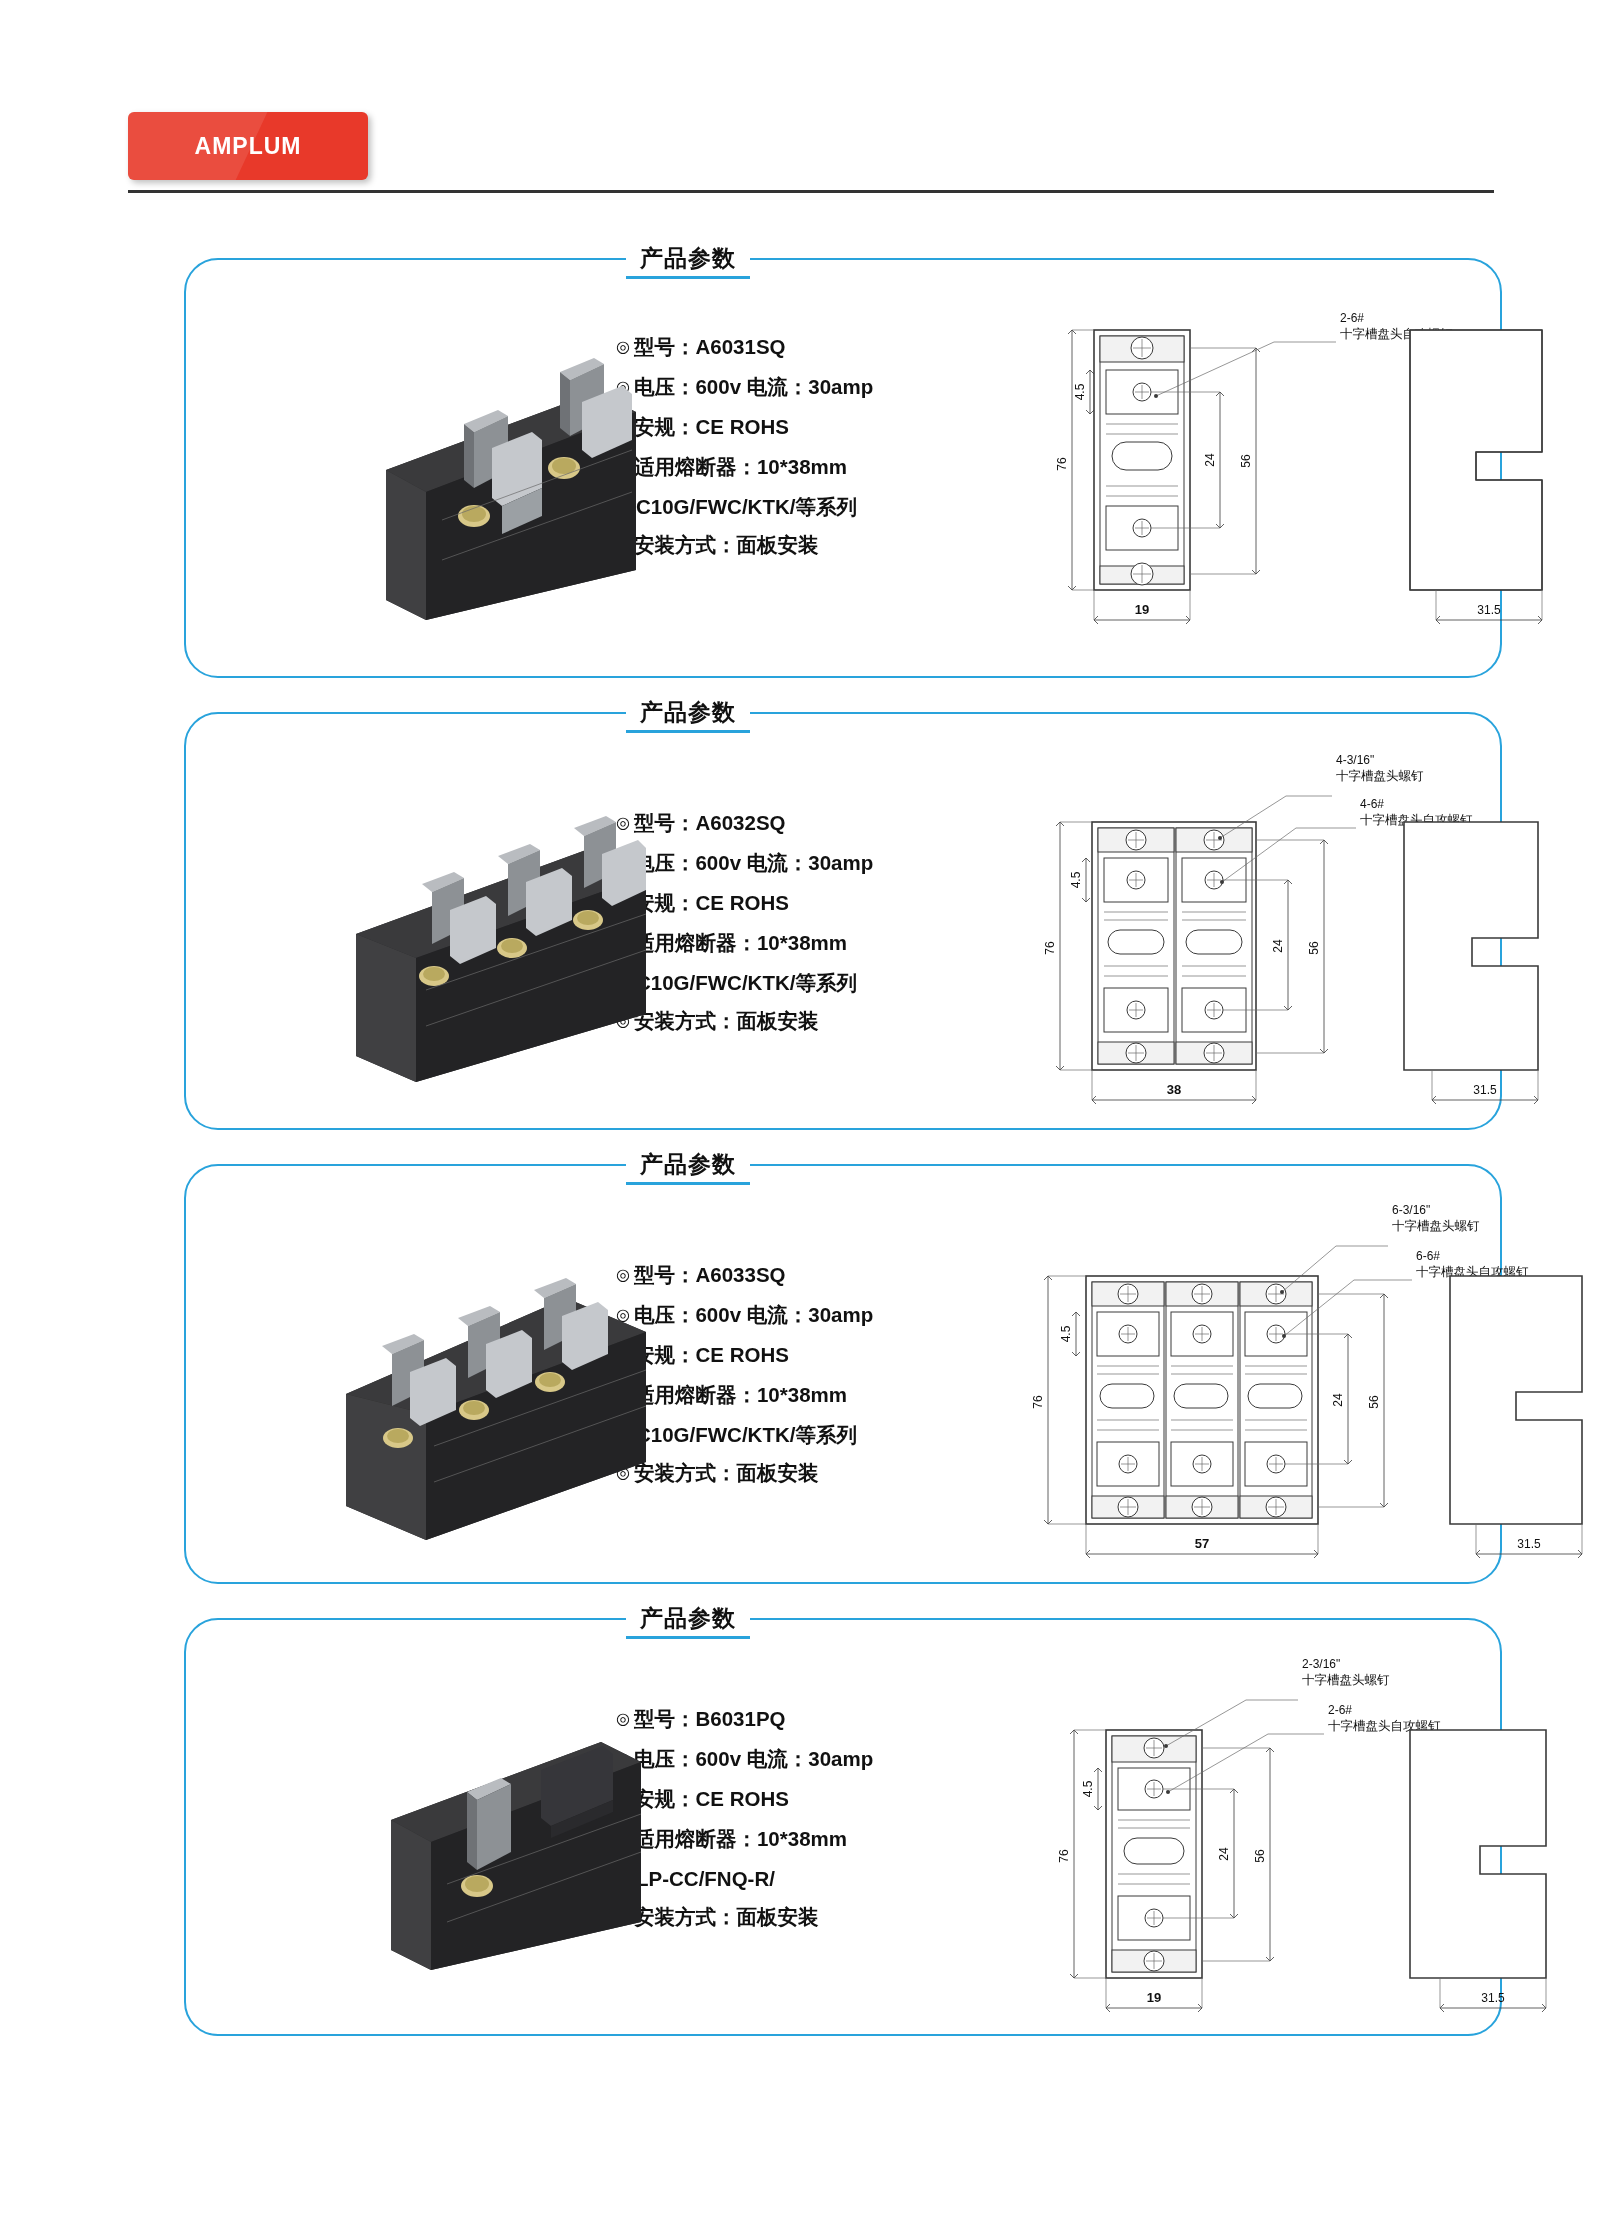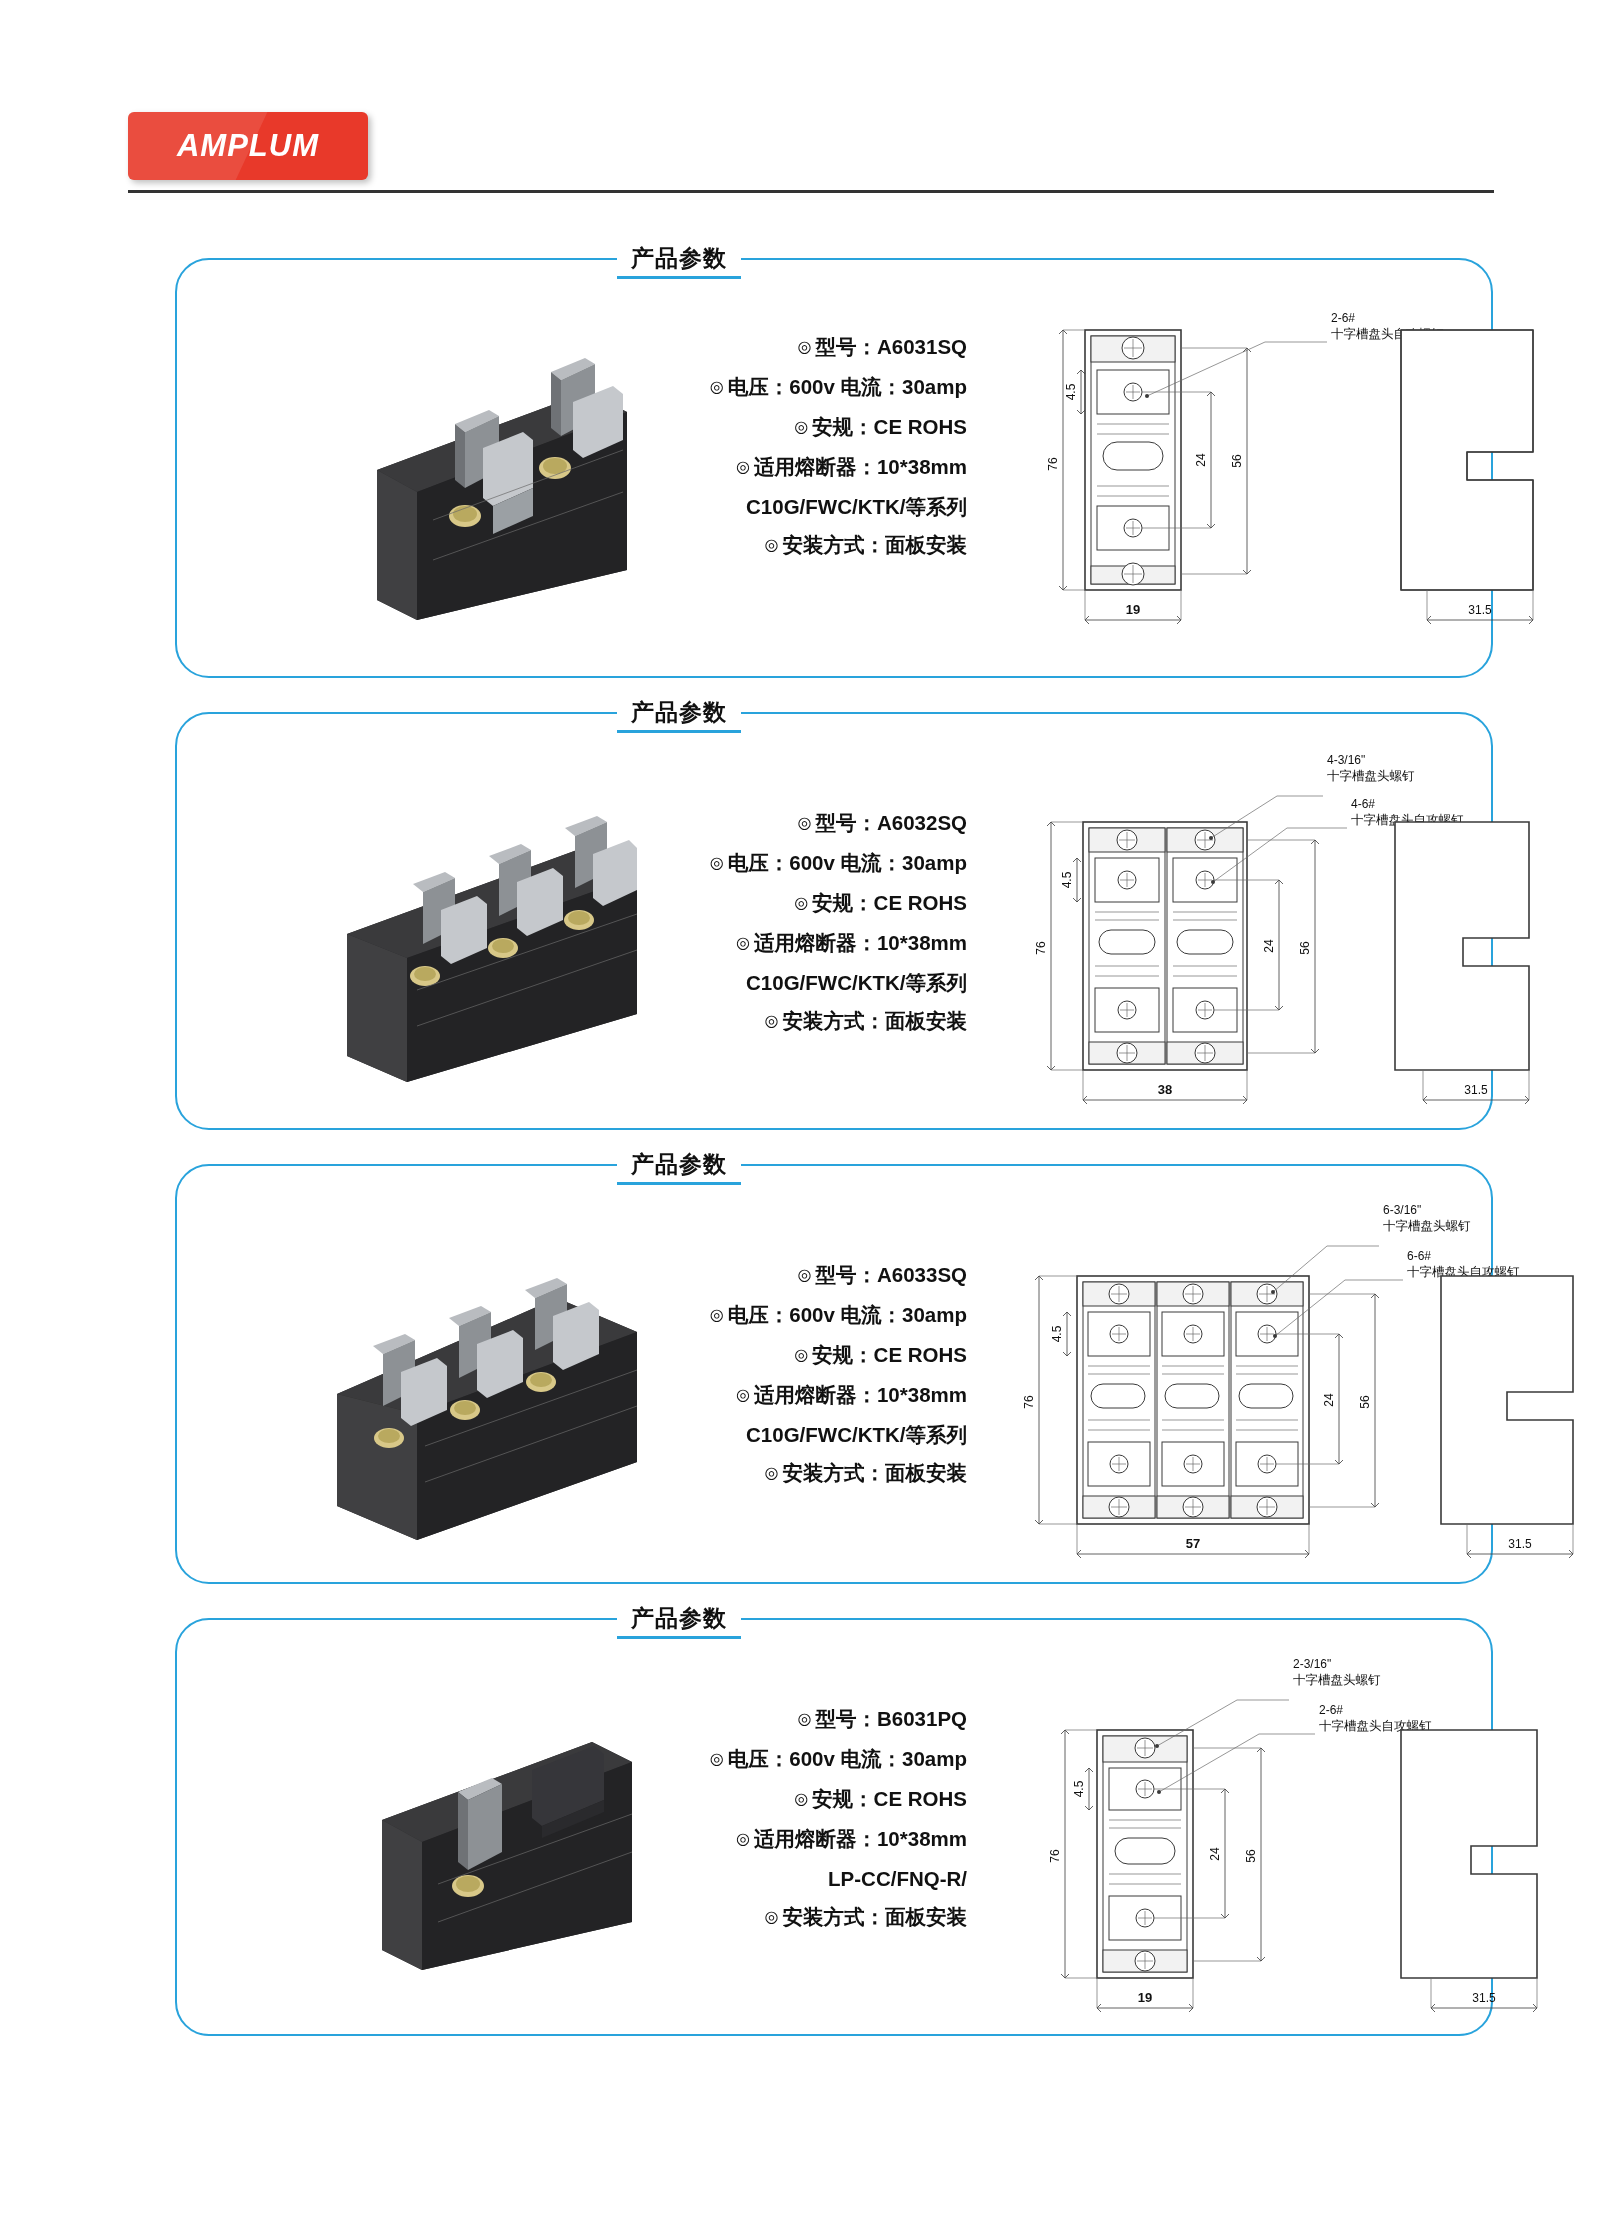--- a/index.html
+++ b/index.html
@@ -51,22 +51,21 @@
     left: -30px;
     top: -40px;
     width: 150px;
     height: 130px;
     background: rgba(255,255,255,0.10);
     transform: rotate(25deg);
   }
   .logo-text {
     color: #ffffff;
     font-weight: bold;
-    font-style: italic;
-    font-size: 31px;
+    font-size: 23px;
     letter-spacing: 1px;
     z-index: 2;
   }
   .header-title {
     position: absolute;
     right: 0;
     top: 12px;
     font-size: 35px;
     font-weight: bold;
     letter-spacing: 2px;
@@ -77,26 +76,25 @@
     left: 0;
     right: 0;
     top: 78px;
     height: 3px;
     background: #333333;
   }
 
   
   .card {
     position: absolute;
-    left: 175px;
+    left: 184px;
     width: 1318px;
     border: 2px solid #29a3dc;
     border-radius: 34px;
     box-sizing: border-box;
-    text-align: right;
   }
   .card-legend {
     position: absolute;
     top: -20px;
     left: 440px;
     background: #ffffff;
     padding: 0 14px;
     font-size: 23px;
     font-weight: bold;
     letter-spacing: 1px;

